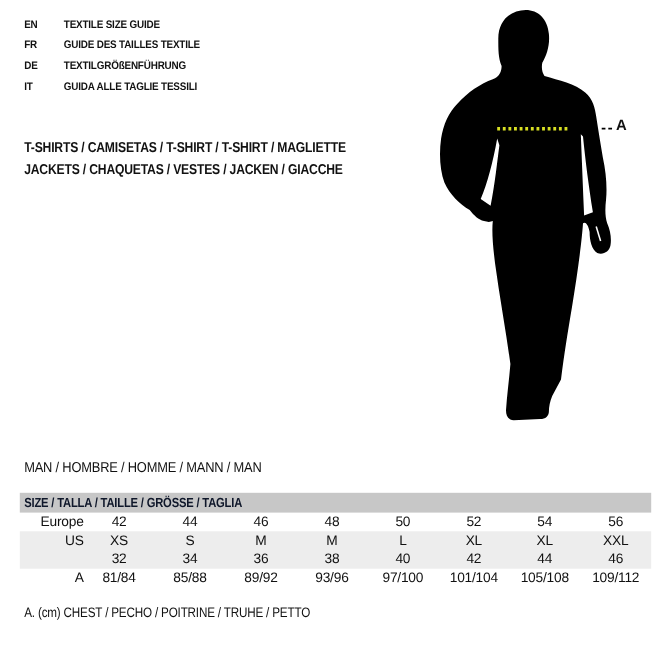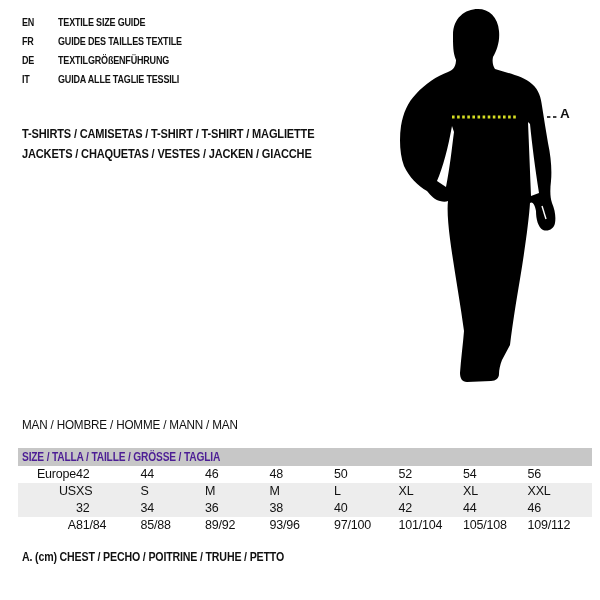--- a/index.html
+++ b/index.html
@@ -23,28 +23,28 @@
   
   .figure{left:396px;top:4px;width:175px;height:390px}
   .measure-a{left:560px;top:106px;font-size:13.5px;font-weight:600;letter-spacing:0}
 
   
   .man-title{left:22px;top:417px;font-size:13px;font-weight:400}
 
   
   .size-table{left:18px;top:448px;width:574px;font-size:12.5px}
   .thead{height:18px;line-height:18px;background:#c7c7c7;padding-left:4px;
-         font-size:12px;font-weight:600;color:#4c1d95}
+         font-size:12px;font-weight:600;color:#0f172a}
   .trow{display:grid;grid-template-columns:58px repeat(8,64.5px);height:17px;line-height:17px}
   .trow.shaded{background:#ededed}
   .tlabel{padding-left:4px;text-align:right}
-  .tcell{}
+  .tcell{text-align:center}
 
   
-  .footnote{left:22px;top:550px;font-size:12.5px;font-weight:700}
+  .footnote{left:22px;top:550px;font-size:12.5px;font-weight:400}
 </style>
 </head>
 <body>
 
 <div>
 
   <div class="abs lang-list">
     <div class="lang-row"><span class="cond"><span class="lang-code">EN</span><span>TEXTILE SIZE GUIDE</span></span></div>
     <div class="lang-row"><span class="cond"><span class="lang-code">FR</span><span>GUIDE DES TAILLES TEXTILE</span></span></div>
     <div class="lang-row"><span class="cond"><span class="lang-code">DE</span><span>TEXTILGRÖßENFÜHRUNG</span></span></div>

